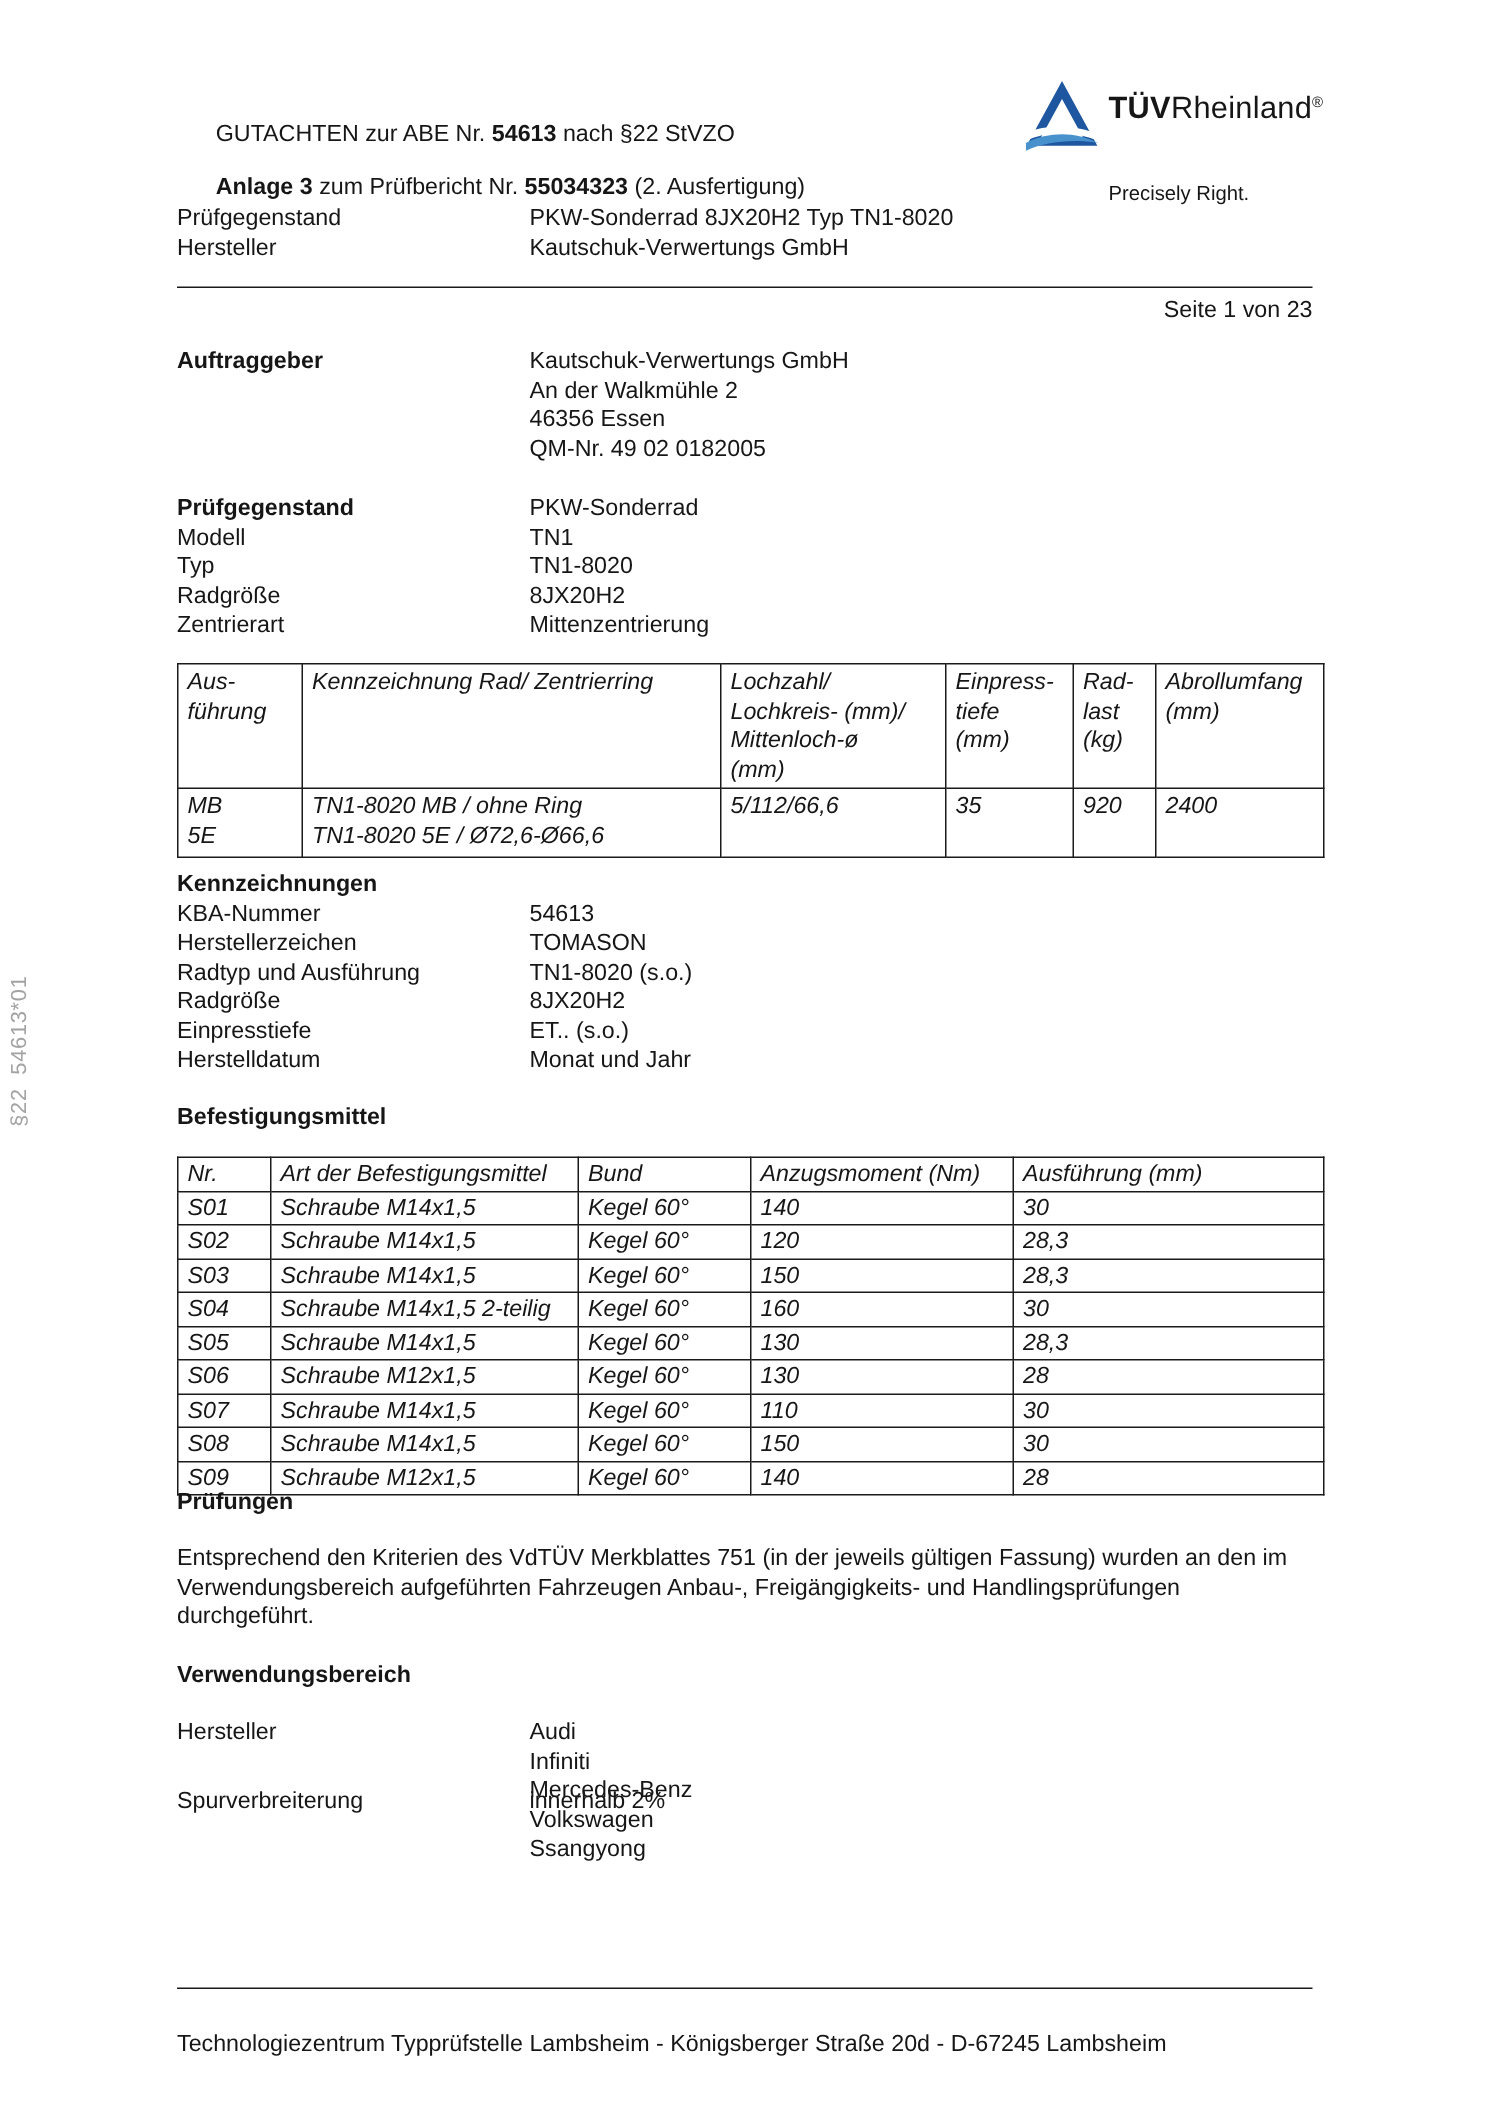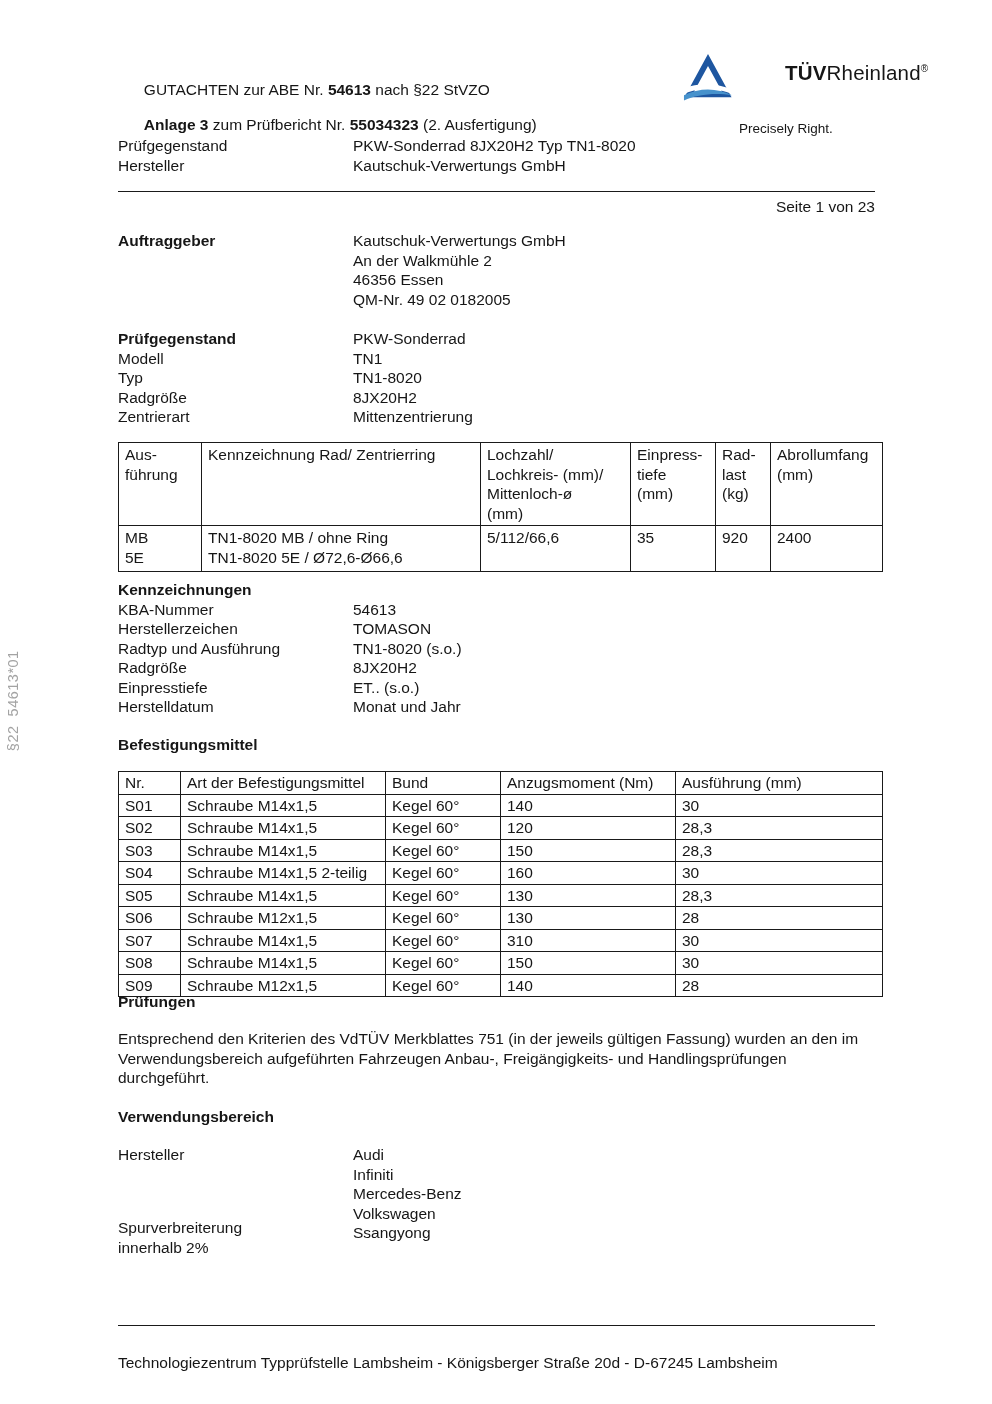--- a/index.html
+++ b/index.html
@@ -26,26 +26,26 @@
 
   .rule { border-top:1.6px solid #1a1a1a; height:0; width:757px; }
 
   .seite { text-align:right; width:757px; }
 
   
   .logo { position:absolute; left:683px; top:50px; display:flex; align-items:flex-start; }
   .logo svg { width:50px; height:54px; margin-right:6px; }
   .logo-textblock { padding-top:8px; }
   .logo-line1 { font-size:20.5px; line-height:22px; letter-spacing:0.2px; }
-  .logo-line1 .tuv { font-weight:bold;margin-left:46px; }
+  .logo-line1 .tuv { font-weight:bold; }
   .logo-line1 .reg { font-size:10px; vertical-align:super; }
   .logo-tagline { font-size:13.5px; line-height:16px;margin-top:37px; }
 
   
-  table { border-collapse:collapse; width:764px; table-layout:fixed; }
+  table { border-collapse:collapse; width:764px; table-layout:fixed;font-style:italic; }
   td, th { border:1.6px solid #1a1a1a; vertical-align:top; text-align:left;
            font-weight:normal; padding:2px 6px; white-space:pre-line; }
   .t1 col:nth-child(1){width:83px;} .t1 col:nth-child(2){width:279px;}
   .t1 col:nth-child(3){width:150px;} .t1 col:nth-child(4){width:85px;}
   .t1 col:nth-child(5){width:55px;} .t1 col:nth-child(6){width:112px;}
   .t1 td.datarow { padding-bottom:4px; }
   .t2 col:nth-child(1){width:62px;} .t2 col:nth-child(2){width:205px;}
   .t2 col:nth-child(3){width:115px;} .t2 col:nth-child(4){width:175px;}
   .t2 col:nth-child(5){width:207px;}
   .t2 td, .t2 th { padding:1px 6px; }
@@ -262,21 +262,21 @@
         <td>S06</td>
         <td>Schraube M12x1,5</td>
         <td>Kegel 60°</td>
         <td>130</td>
         <td>28</td>
       </tr>
       <tr>
         <td>S07</td>
         <td>Schraube M14x1,5</td>
         <td>Kegel 60°</td>
-        <td>310</td>
+        <td>110</td>
         <td>30</td>
       </tr>
       <tr>
         <td>S08</td>
         <td>Schraube M14x1,5</td>
         <td>Kegel 60°</td>
         <td>150</td>
         <td>30</td>
       </tr>
       <tr>
@@ -298,21 +298,21 @@
       <div class="lbl">Hersteller</div>
       <div class="val">
         <div>Audi</div>
         <div>Infiniti</div>
         <div>Mercedes-Benz</div>
         <div>Volkswagen</div>
         <div>Ssangyong</div>
       </div>
     </div>
 
-    <div class="abs lv" style="top:1218px; width:757px;flex-direction:column;">
+    <div class="abs lv" style="top:1191px; width:757px;">
       <div class="lbl">Spurverbreiterung</div>
       <div class="val">innerhalb 2%</div>
     </div>
 
     <div class="abs rule" style="top:1325px;"></div>
     <div class="abs" style="top:1330px; width:757px;margin-top:23px;">Technologiezentrum Typprüfstelle Lambsheim - Königsberger Straße 20d - D-67245 Lambsheim</div>
 
   </div>
 </div>
 

